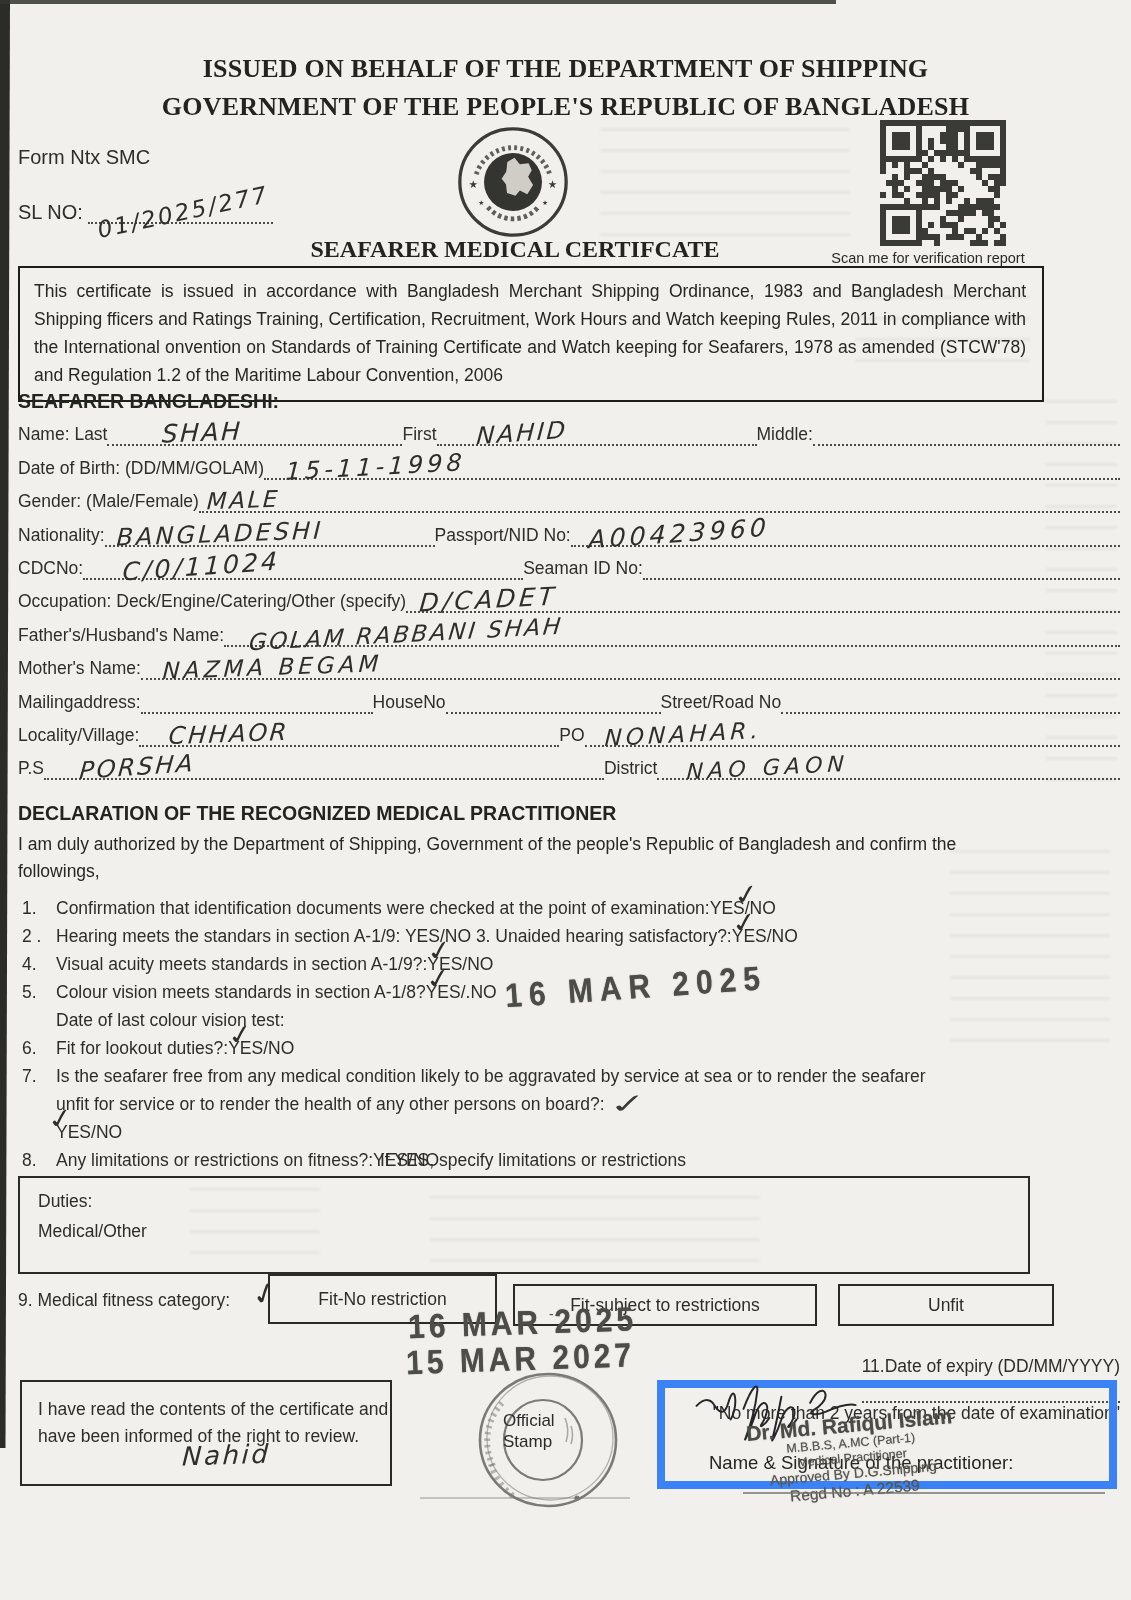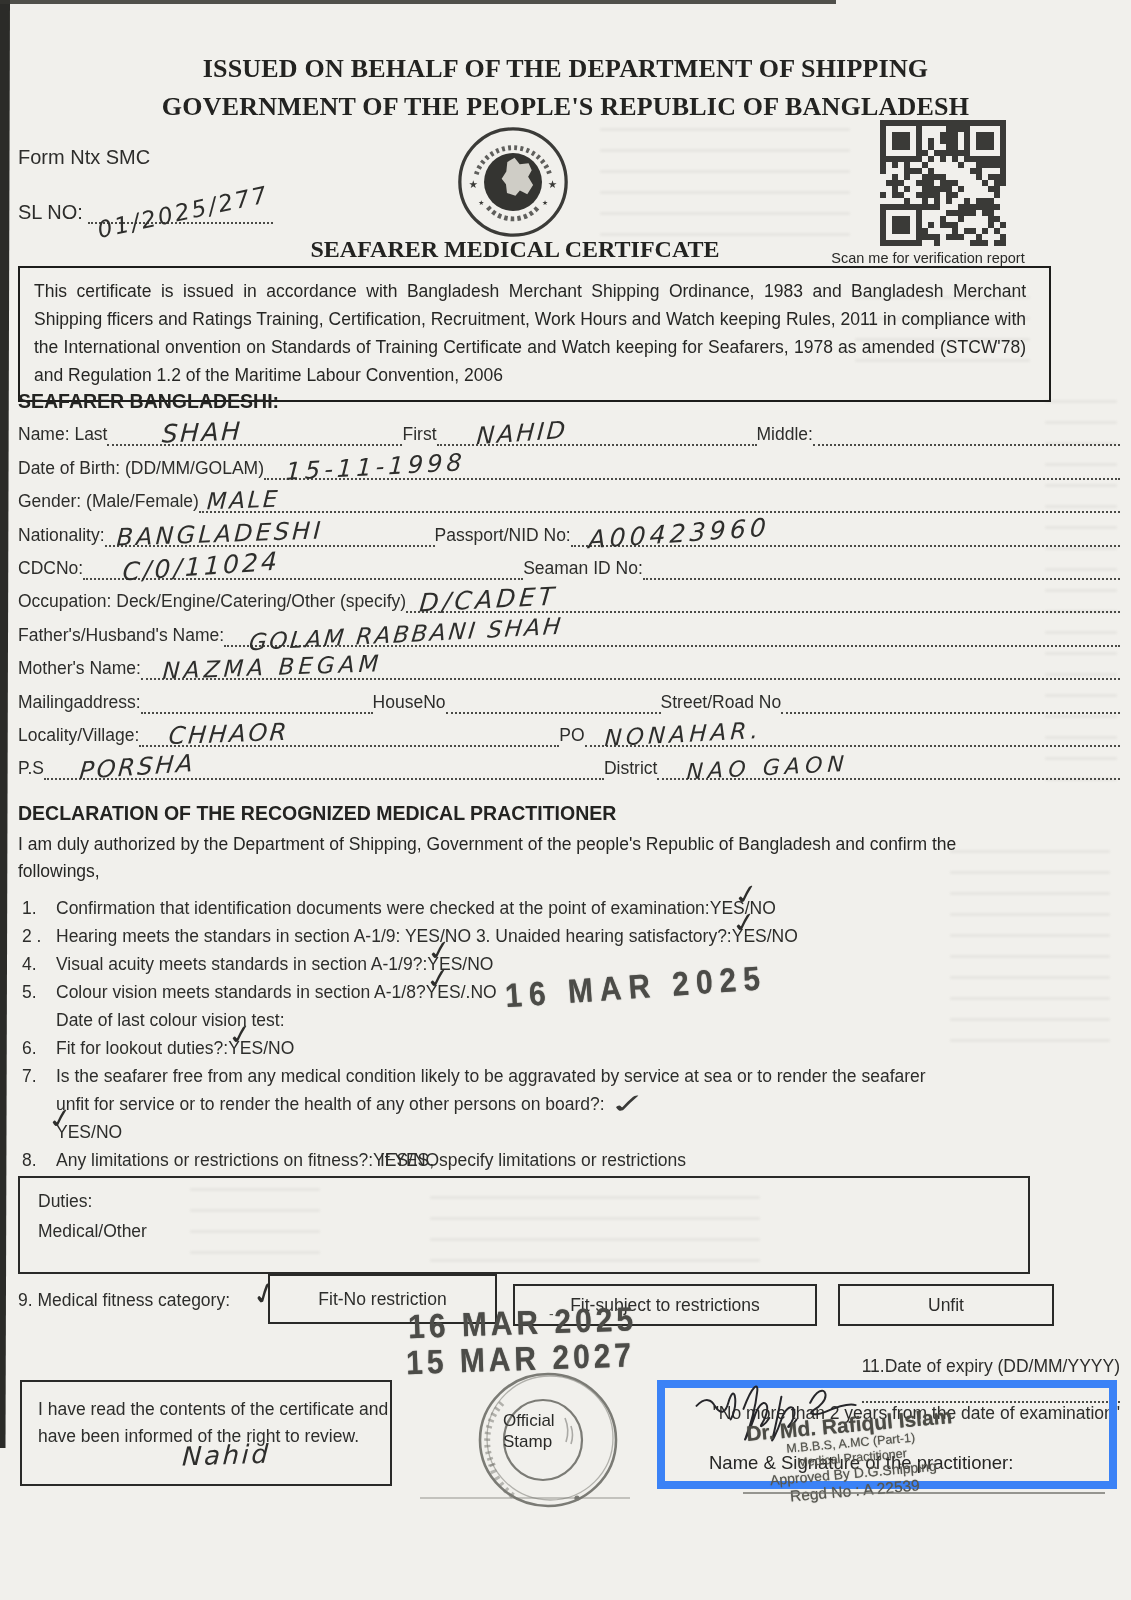--- a/index.html
+++ b/index.html
@@ -22,21 +22,21 @@
   #form-no{position:absolute;left:18px;top:146px;font-size:20px;}
   #slrow{position:absolute;left:18px;top:196px;width:260px;height:36px;font-size:20px;}
   #slrow .dl{display:inline-block;width:185px;height:26px;vertical-align:bottom;position:relative;}
   #sl-value{position:absolute;left:8px;bottom:-2px;transform:rotate(-12deg);font-size:23px;}
   
   #seal{position:absolute;left:455px;top:124px;width:116px;height:116px;}
   #qrbox{position:absolute;left:874px;top:120px;width:138px;height:126px;}
   #qr-caption{position:absolute;left:828px;top:250px;width:200px;font-size:14.5px;text-align:center;color:#2a2a28;}
   
   #introbox{position:absolute;left:18px;top:266px;width:992px;border:2.5px solid #1d1d1b;
-            padding:9px 23px 11px 14px;font-size:17.5px;line-height:28px;text-align:justify;color:#262624;}
+            padding:9px 16px 11px 14px;font-size:17.5px;line-height:28px;text-align:justify;color:#262624;}
   
   #seafarer{position:absolute;left:18px;top:390px;width:1102px;}
   .sec-title{font-weight:bold;font-size:19.5px;color:#232321;}
   .frow{display:flex;align-items:flex-end;height:33.4px;font-size:17.5px;white-space:nowrap;}
   .frow .lbl{flex:0 0 auto;padding-bottom:1px;}
   .dl{border-bottom:2px dotted #4a4a46;position:relative;height:24px;}
   .grow{flex:1 1 auto;}
   .hand{font-family:"DejaVu Sans",sans-serif;font-style:italic;letter-spacing:2.5px;color:#2e2e2c;
         position:absolute;bottom:-1px;white-space:nowrap;transform:skewX(-5deg) rotate(-2deg);font-size:22px;line-height:1;}
   

